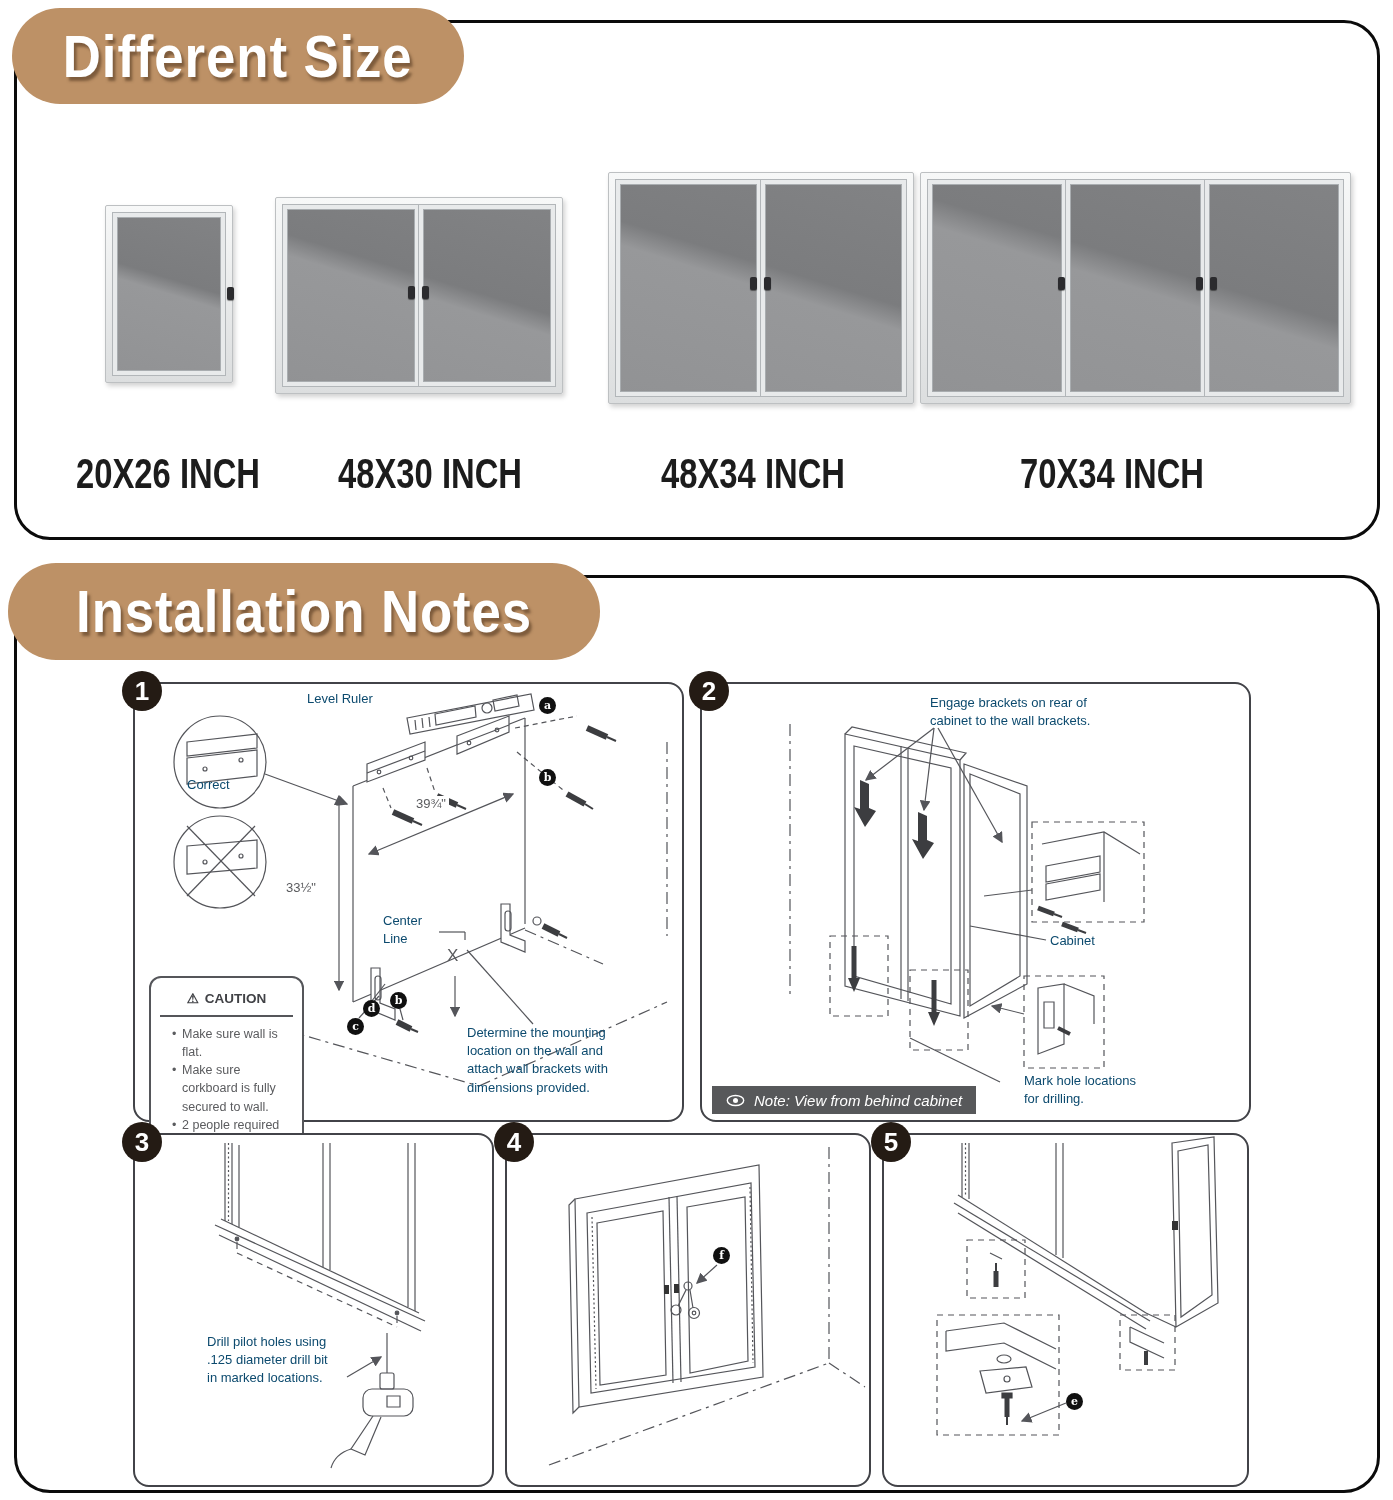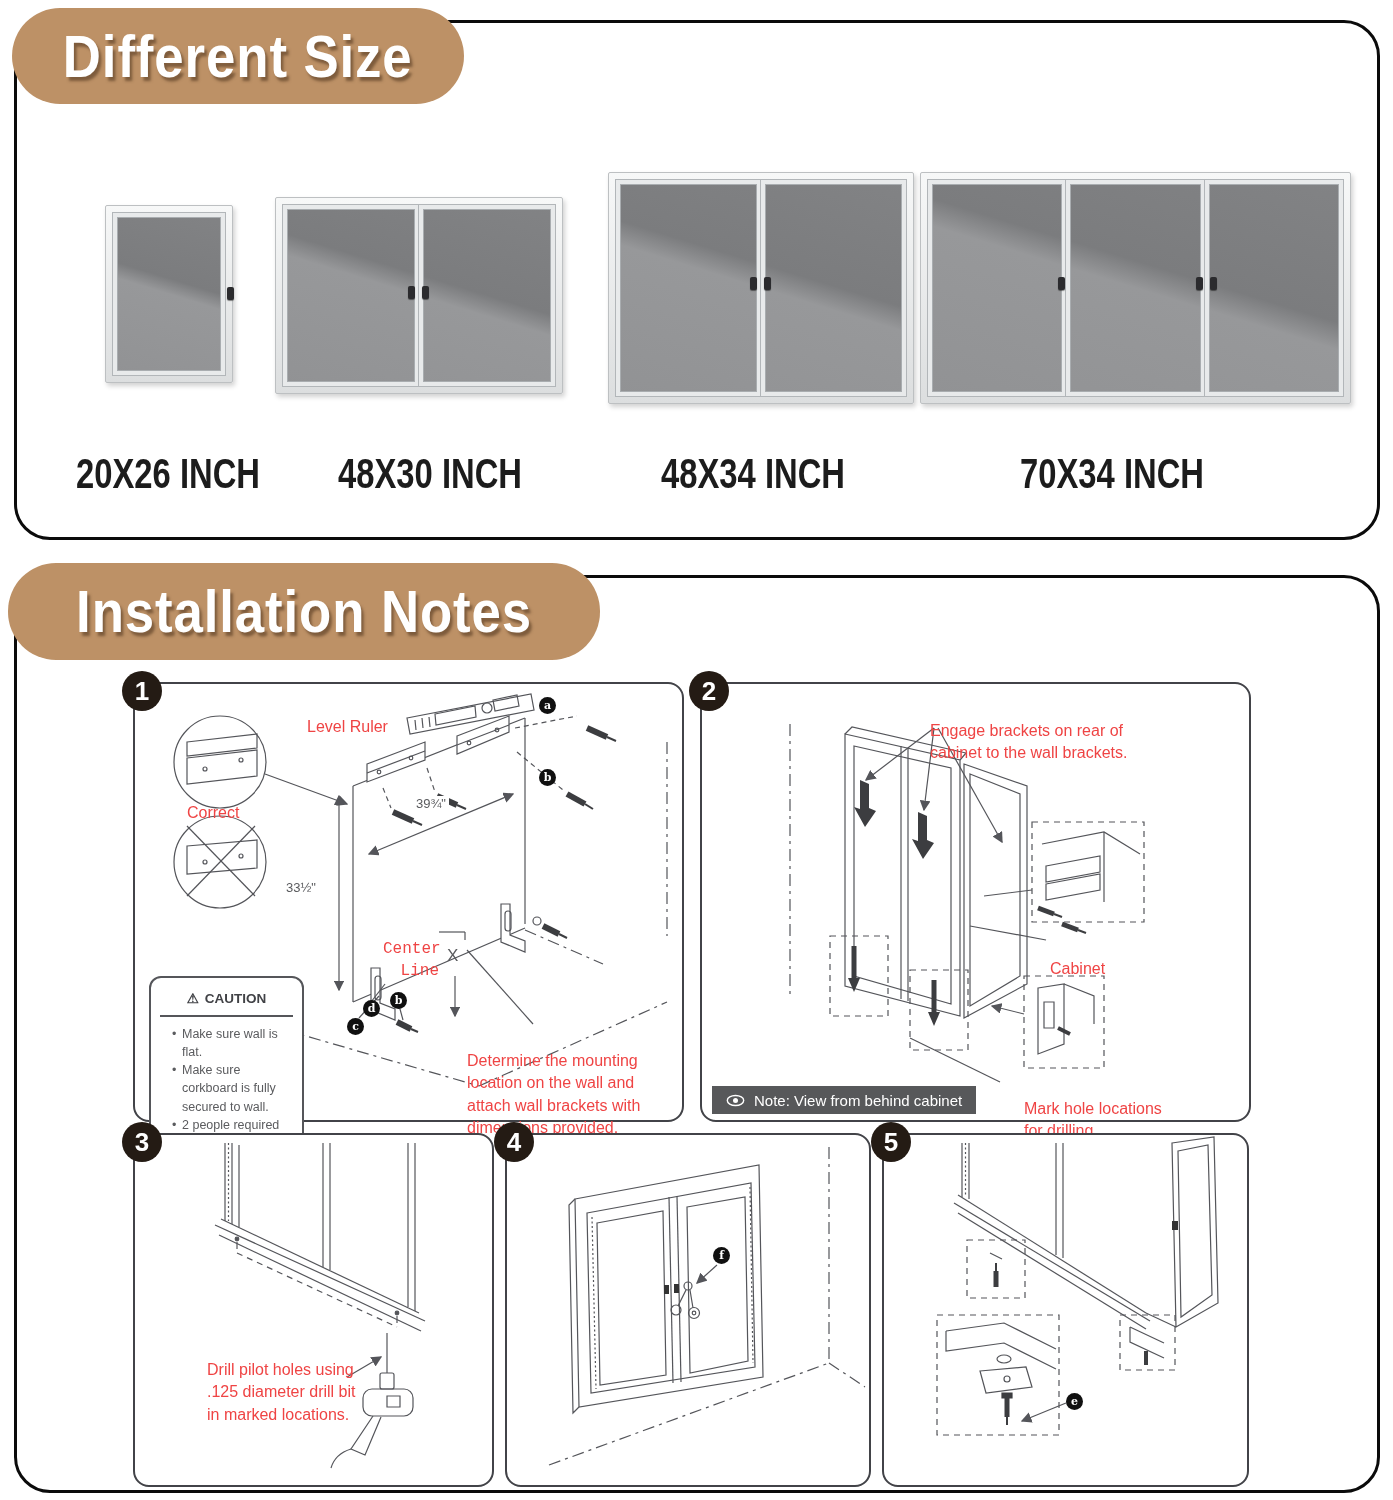--- a/index.html
+++ b/index.html
@@ -11,30 +11,30 @@
   
   .board{position:absolute;background:linear-gradient(180deg,#f7f8f8,#dcdedf);border:1px solid #bdc0c2;border-radius:2px;box-shadow:2px 3px 5px rgba(0,0,0,.18);padding:7px;}
   .fabric{position:absolute;inset:7px;background:linear-gradient(197deg,#828385 0%,#7b7c7e 42%,#97989a 50%,#919294 100%);}
   .doors{position:relative;display:flex;height:100%;}
   .door{flex:1;border:4px solid #e8eaeb;box-shadow:inset 0 0 0 1px #a9adb0,0 0 0 1px #b2b6b9;}
   .lock{position:absolute;width:7px;height:13px;background:#2b2b2e;border-radius:2px;box-shadow:0 1px 1px rgba(0,0,0,.45);z-index:3;}
   .size-label{position:absolute;width:280px;text-align:center;font-weight:bold;font-size:42px;color:#1c1c1c;transform:scaleX(.78);white-space:nowrap;}
   
   .panel{position:absolute;border:2px solid #424348;border-radius:16px;background:#fff;}
   .stepnum{position:absolute;left:-13px;top:-13px;width:40px;height:40px;border-radius:50%;background:#241b14;color:#fff;font-size:26px;font-weight:bold;display:flex;align-items:center;justify-content:center;z-index:6;}
-  .tlabel{position:absolute;font-size:16px;color:#ef4444;line-height:1.4;white-space:pre-line;margin-top:26px;}
+  .tlabel{position:absolute;font-size:13px;color:#0c4a6e;line-height:1.4;white-space:pre-line;}
   .dim{position:absolute;font-size:13px;color:#5a5b5e;background:#fff;padding:0 3px;white-space:nowrap;}
   .marker{position:absolute;width:17px;height:17px;border-radius:50%;background:#101010;color:#fff;font-size:11px;font-weight:bold;font-family:"DejaVu Serif",serif;display:flex;align-items:center;justify-content:center;z-index:4;}
   .xmark{position:absolute;font-size:17px;color:#5a5b5e;font-weight:normal;}
   .caution{position:absolute;border:2px solid #55565a;border-radius:12px;padding:8px 9px 10px;width:133px;background:#fff;color:#5a5b5e;}
   .caution .ct{display:flex;align-items:center;justify-content:center;gap:6px;font-size:13.5px;font-weight:bold;color:#414246;padding:4px 0 9px;border-bottom:2px solid #55565a;}
   .caution ul{margin:8px 12px 0;padding:0;list-style:none;font-size:12.5px;line-height:1.45;}
   .caution li{padding-left:10px;position:relative;}
   .caution li::before{content:"•";position:absolute;left:0;}
-  .notebadge{position:absolute;background:#57585a;color:#fff;display:flex;align-items:center;gap:9px;padding:0 14px;height:28px;font-size:15px;white-space:nowrap;}
+  .notebadge{position:absolute;background:#57585a;color:#fff;display:flex;align-items:center;gap:9px;padding:0 14px;height:28px;font-size:15px;white-space:nowrap;font-style:italic;}
   svg.art{position:absolute;inset:0;width:100%;height:100%;}
   svg.art *{vector-effect:non-scaling-stroke;}
 </style>
 </head>
 <body>
 
 <div class="section" style="left:14px;top:20px;width:1360px;height:514px;"></div>
 <div class="ribbon" style="left:12px;top:8px;width:452px;height:96px;">
   <span>Different Size</span>
 </div>
@@ -185,21 +185,21 @@
         <path d="M344,402 L532,318"></path>
         <path d="M390,246 L468,280"></path>
         <line x1="532" y1="58" x2="532" y2="252"></line>
       </g>
     </g>
   </svg>
   <div class="tlabel" style="left:172px;top:6px;">Level Ruler</div>
   <div class="tlabel" style="left:52px;top:92px;width:70px;">Correct</div>
   <div class="dim" style="left:278px;top:112px;">39¾"</div>
   <div class="dim" style="left:148px;top:196px;">33½"</div>
-  <div class="tlabel" style="left:248px;top:228px;width:56px;text-align:right;font-family:Liberation Mono, monospace;">Center
+  <div class="tlabel" style="left:248px;top:228px;width:56px;">Center
 Line</div>
   <div class="xmark" style="left:312px;top:262px;">X</div>
   <div class="marker" style="left:404px;top:13px;">a</div>
   <div class="marker" style="left:404px;top:85px;">b</div>
   <div class="marker" style="left:212px;top:334px;">c</div>
   <div class="marker" style="left:228px;top:316px;">d</div>
   <div class="marker" style="left:255px;top:308px;">b</div>
   <div class="caution" style="left:14px;top:292px;">
     <div class="ct">
         <span>⚠</span>

